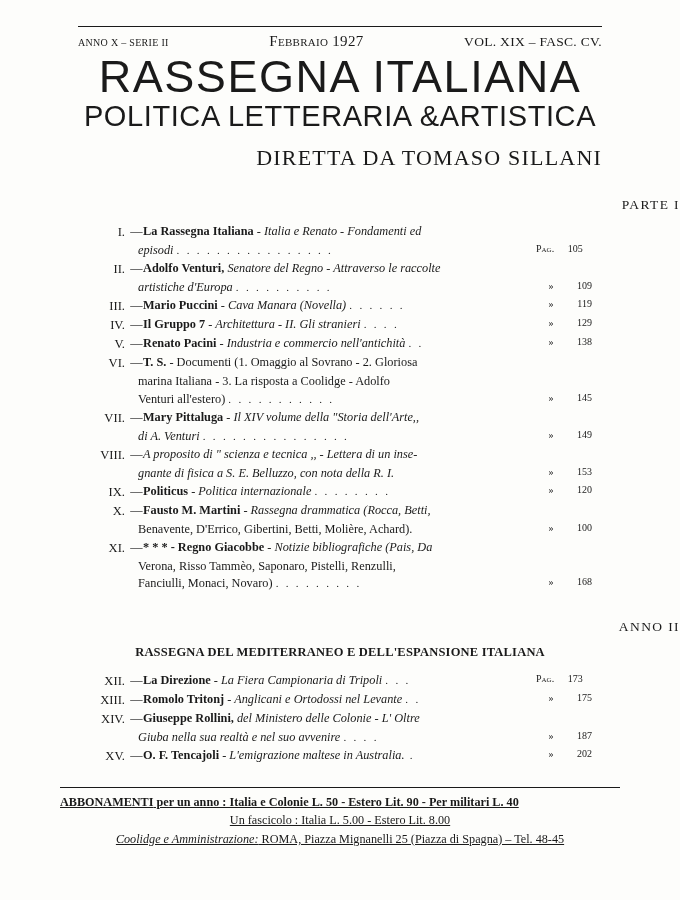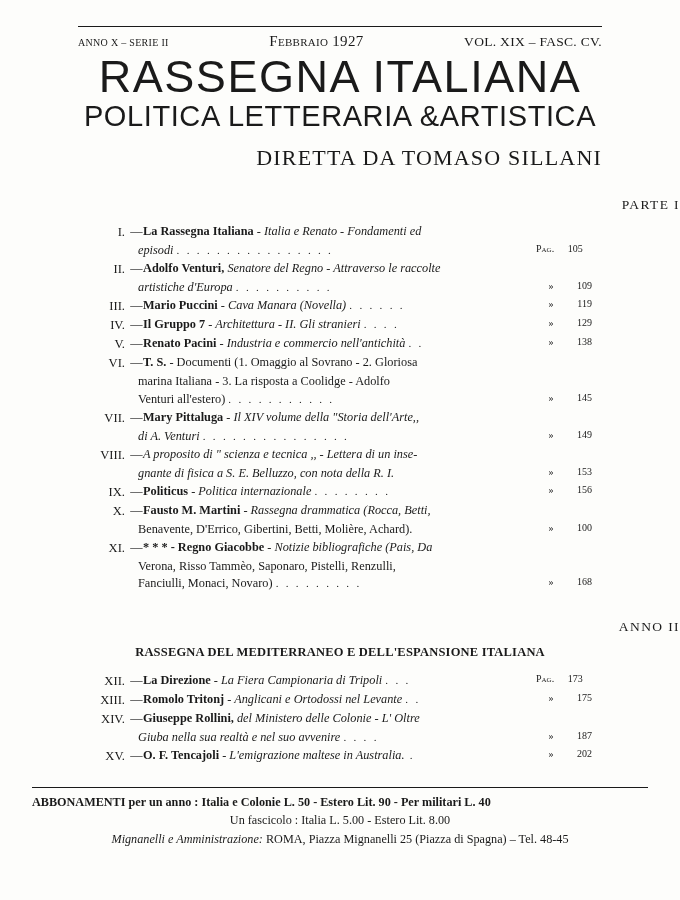--- a/index.html
+++ b/index.html
@@ -160,21 +160,22 @@
     line-height: 1.44;
   }
   .cont .indent {
     flex: 0 0 43px;
   }
   .footer {
     position: absolute;
     left: 0;
     right: 0;
     bottom: 52px;
-    padding: 0 32px;
+    padding: 0 60px;
+    text-decoration: underline;
   }
   .rule-foot {
     border-top: 1.4px solid #1a1a1a;
     margin-bottom: 5px;
   }
   .foot-line {
     text-align: center;
     font-size: 12.2px;
     line-height: 1.5;
   }
@@ -286,21 +287,21 @@
     <div class="cont">
       <div class="indent"></div>
       <div class="body"><span class="ital">gnante di fisica a S. E. Belluzzo, con nota della R. I.</span></div>
       <div class="pagwrap"><span class="guil">»</span><span class="pg">153</span></div>
     </div>
 
     <div class="entry">
       <div class="num">IX.</div>
       <div class="dash">—</div>
       <div class="body"><span class="author">Politicus</span><span class="ital"> - Politica internazionale</span> <span class="leader">. . . . . . . .</span></div>
-      <div class="pagwrap"><span class="guil">»</span><span class="pg">156</span></div>
+      <div class="pagwrap"><span class="guil">»</span><span class="pg">120</span></div>
     </div>
 
     <div class="entry">
       <div class="num">X.</div>
       <div class="dash">—</div>
       <div class="body"><span class="author">Fausto M. Martini</span><span class="ital"> - Rassegna drammatica (Rocca, Betti,</span></div>
       <div class="pagwrap"></div>
     </div>
     <div class="cont">
       <div class="indent"></div>
@@ -364,16 +365,16 @@
       <div class="body"><span class="author">O. F. Tencajoli</span><span class="ital"> - L'emigrazione maltese in Australia.</span><span class="leader"> .</span></div>
       <div class="pagwrap"><span class="guil">»</span><span class="pg">202</span></div>
     </div>
 
   </div>
 
   <div class="footer">
     <div class="rule-foot"></div>
     <div class="foot-line l1"><b>ABBONAMENTI</b><span> per un anno : Italia e Colonie L. 50 - Estero Lit. 90 - Per militari L. 40</span></div>
     <div class="foot-line l2">Un fascicolo : Italia L. 5.00 - Estero Lit. 8.00</div>
-    <div class="foot-line l3"><span>Mignanelli e Amministrazione:</span><span style="font-style:normal"> ROMA, Piazza Mignanelli 25 (Piazza di Spagna) – Tel. 48-45</span></div>
+    <div class="foot-line l3"><span>Coolidge e Amministrazione:</span><span style="font-style:normal"> ROMA, Piazza Mignanelli 25 (Piazza di Spagna) – Tel. 48-45</span></div>
   </div>
 
 </div>
 
 </body></html>

